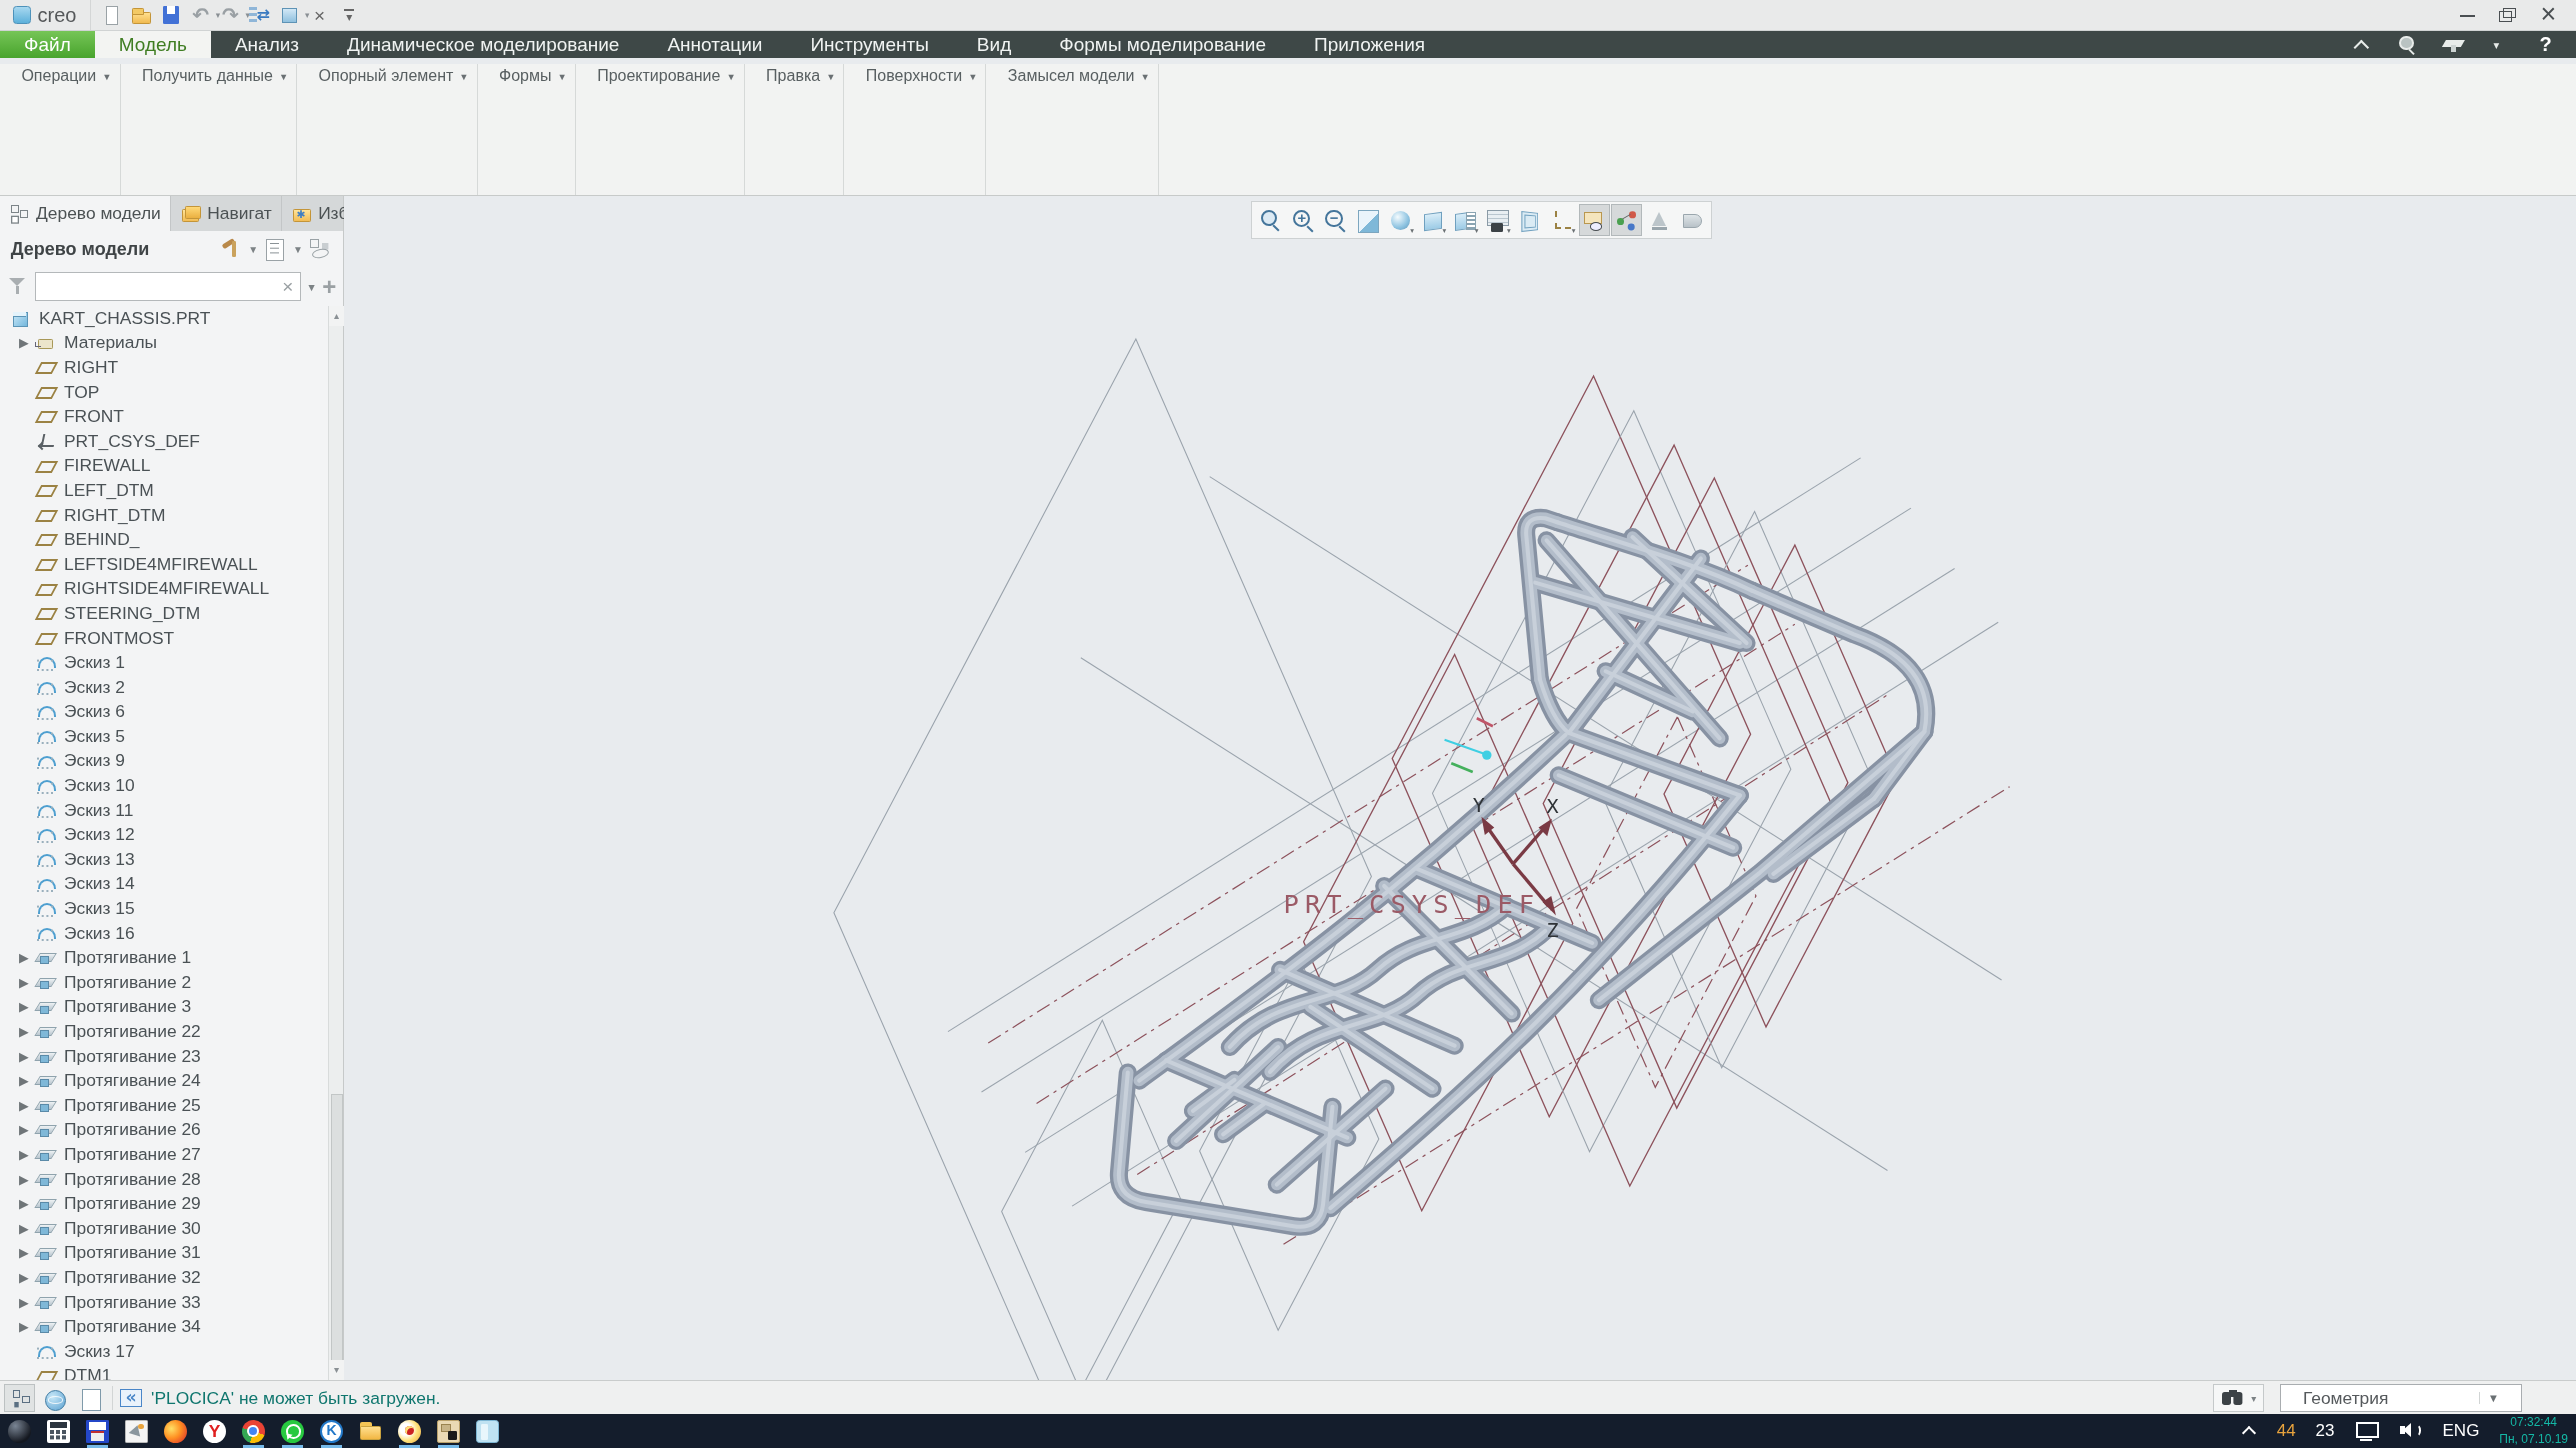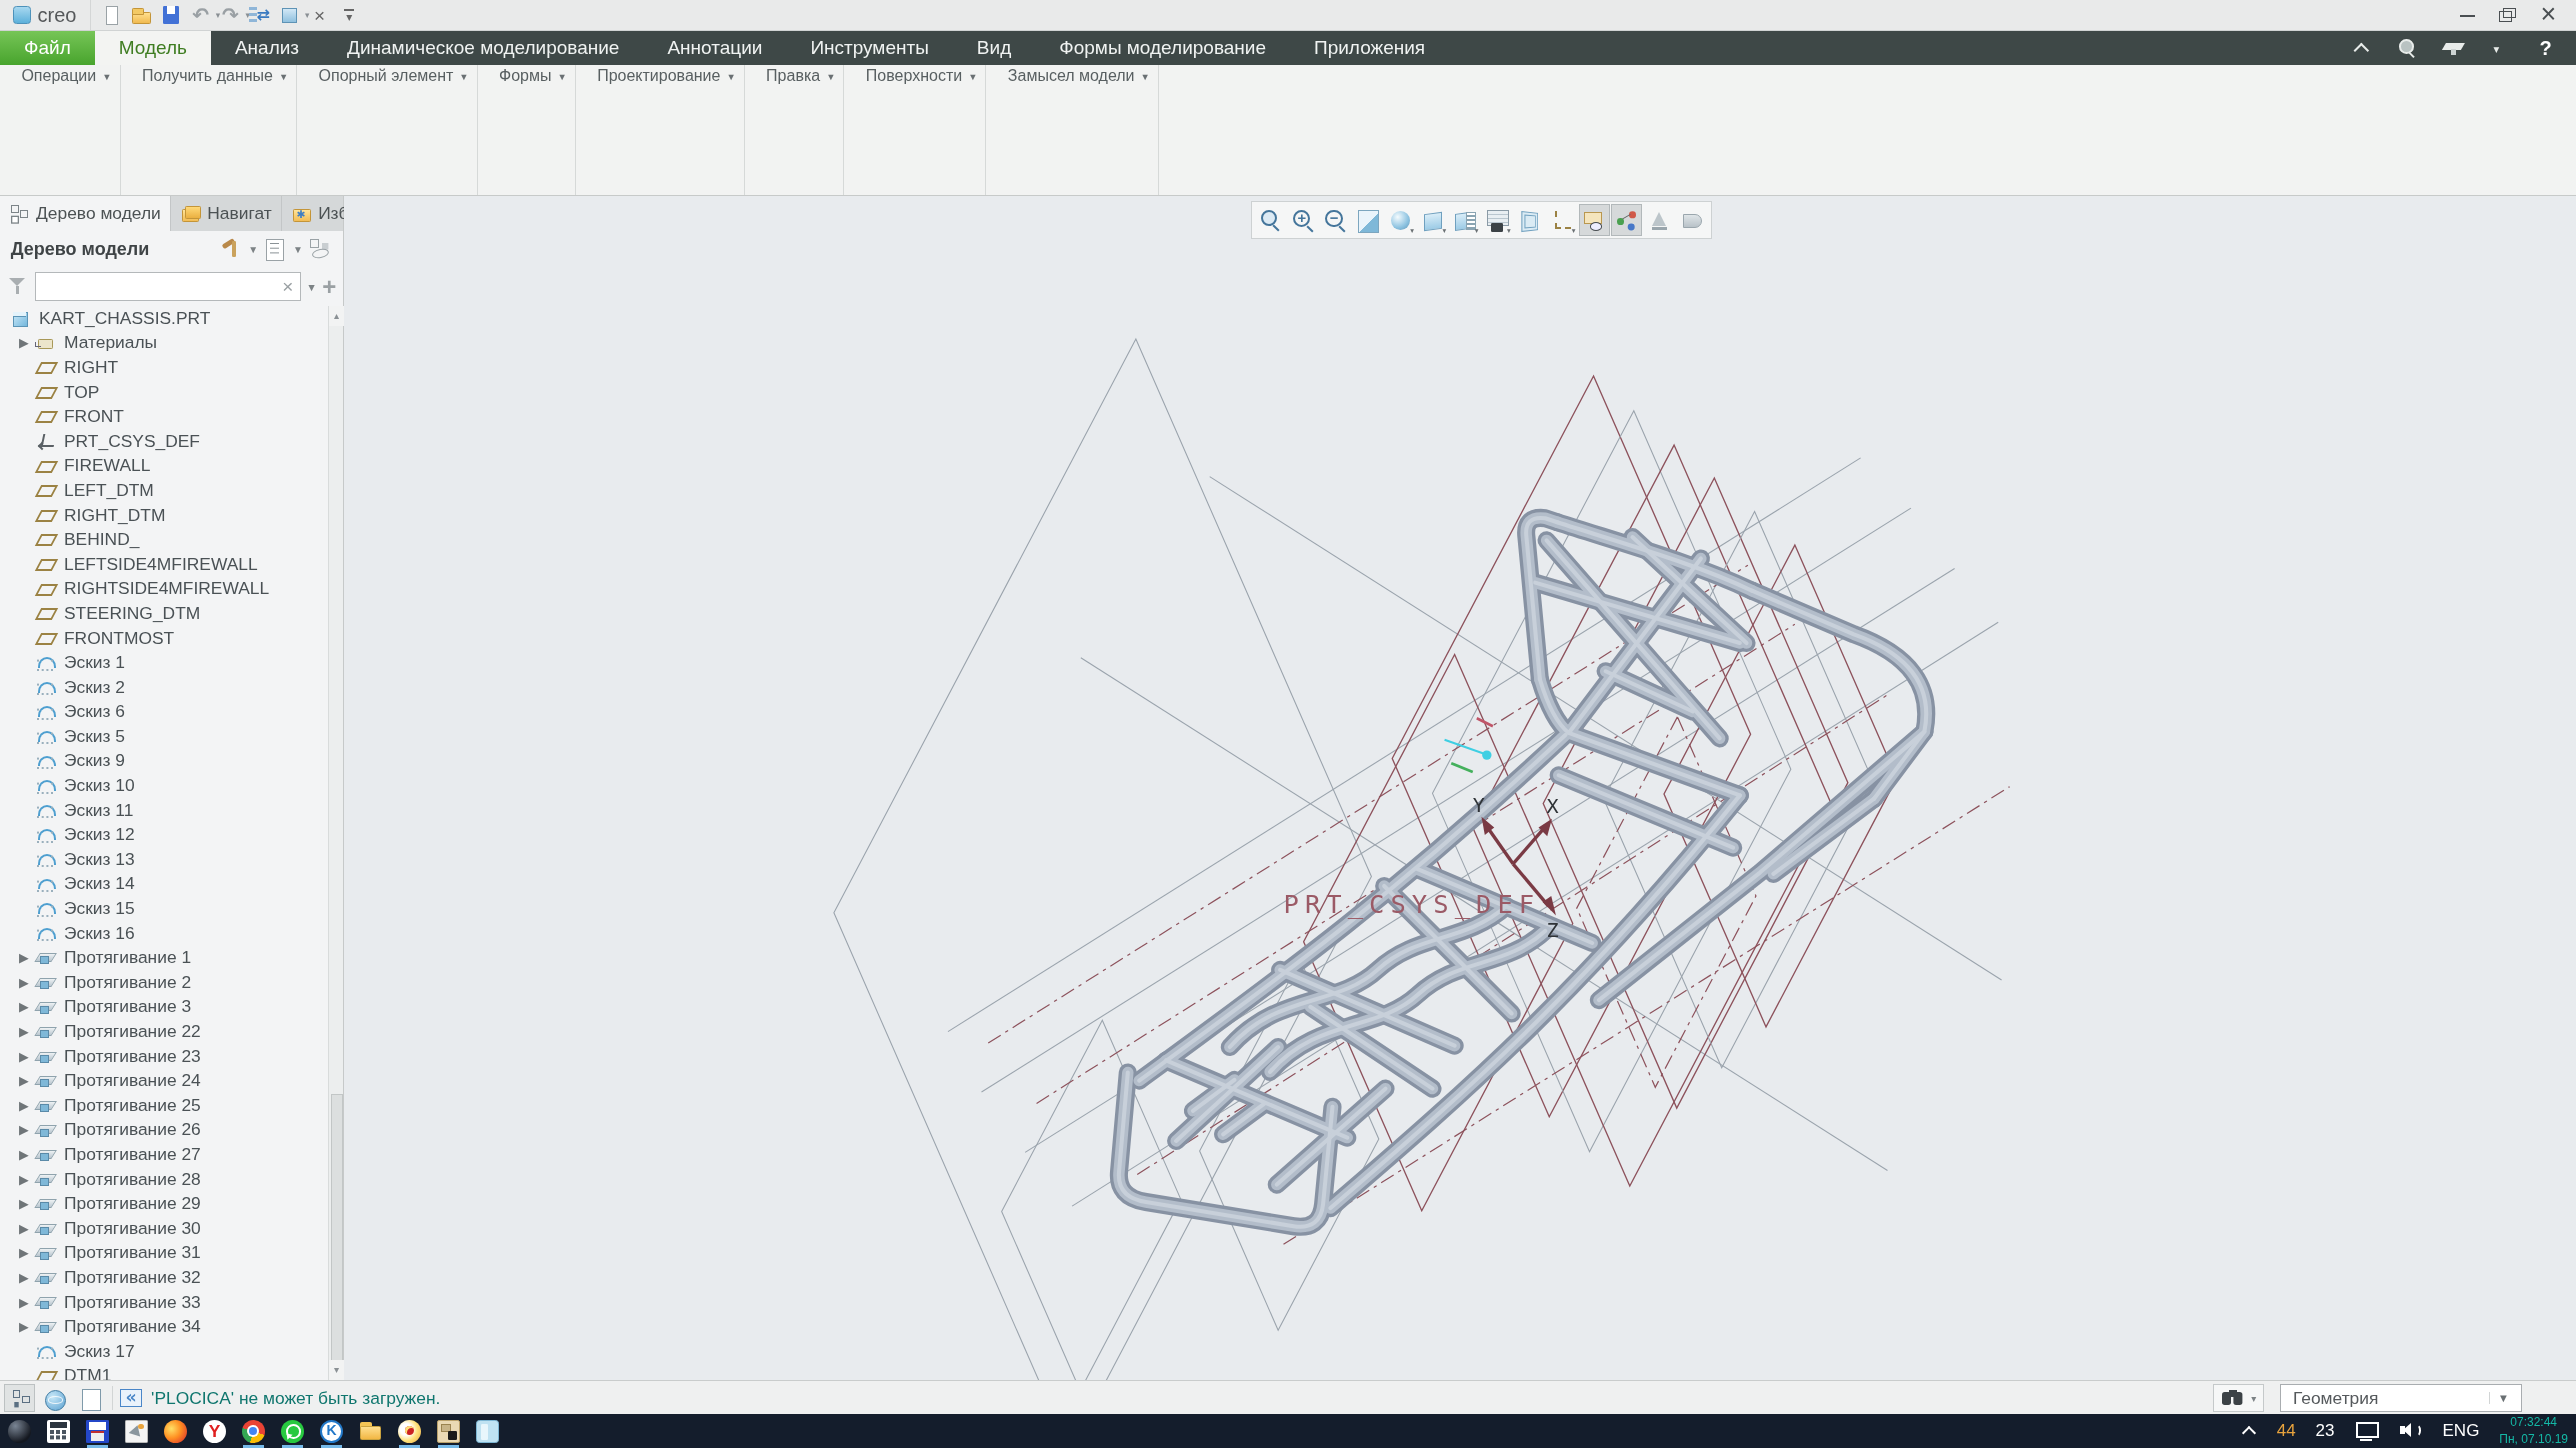--- a/index.html
+++ b/index.html
@@ -31,21 +31,21 @@
   .qi.customize::after{content:"\25BE";font-size:12px;color:#666;left:0;right:0;top:6.7px;text-align:center}
   .title-text{position:absolute;left:0;right:0;text-align:center;font-size:19px;color:#4d5254;pointer-events:none}
   .win-controls{margin-left:auto;display:flex;gap:9.4px;padding-right:12px;z-index:2}
   .wc{width:31px;height:24px;position:relative}
   .wc::before,.wc::after{content:"";position:absolute}
   .wc.min::before{left:8px;right:8px;top:12px;height:2px;background:#4a4f52}
   .wc.restore::before{left:6.7px;top:8px;width:10.7px;height:8.7px;border:1.3px solid #4a4f52;background:#e9eaea}
   .wc.restore::after{left:10.7px;top:4.7px;width:10.7px;height:8.7px;border:1.3px solid #4a4f52}
   .wc.close::before{content:"\00D7";font:300 27px/23px "Liberation Sans",sans-serif;color:#4a4f52;left:0;right:0;text-align:center}
   
-  .tabbar{position:absolute;left:0;top:31px;width:100%;height:34px;background:#3e4847;display:flex;z-index:29}
+  .tabbar{position:absolute;left:0;top:31px;width:100%;height:27px;background:#3e4847;display:flex;z-index:29}
   .tab{display:flex;align-items:center;padding:0 24px;font-size:19px;color:#f0f3f2;white-space:nowrap}
   .tab.file{background:linear-gradient(#76c557,#48a42d);color:#fff}
   .tab.active{background:#f3f4f2;color:#3f7d22}
   .tabbar-right{margin-left:auto;display:flex;align-items:center;gap:23px;padding-right:19px}
   .tri{width:23px;height:23px;position:relative}
   .tri::before,.tri::after{content:"";position:absolute}
   .tri.collapse-ribbon::before{left:6px;top:8.7px;width:8.7px;height:8.7px;border-left:2.7px solid #e8ecea;border-top:2.7px solid #e8ecea;transform:rotate(45deg)}
   .tri.command-search::before{left:3.4px;top:2.7px;width:10.7px;height:10.7px;border:2px solid #e8ecea;border-radius:50%;background:#b9c3c2}
   .tri.command-search::after{right:4px;bottom:3.4px;width:7.4px;border-top:2.7px solid #e8ecea;transform:rotate(45deg)}
   .tri.learning::before{left:2px;top:6.7px;width:19px;height:6.7px;background:#e8ecea;transform:skewX(-30deg)}
@@ -164,21 +164,21 @@
   .sb-sep{width:0.7px;height:24px;background:#d2d5d5;margin:0 6.7px}
   .msg-ic{width:24px;height:21.5px;position:relative;margin-right:8px;flex:none}
   .msg-ic::before{content:"";position:absolute;inset:1.3px;border:1.3px solid #4a86c8;background:#eaf2fb}
   .msg-ic::after{content:"\00AB";position:absolute;left:0;right:0;text-align:center;font:bold 17.4px/20px "DejaVu Sans",sans-serif;color:#4a86c8}
   .sb-message{font-size:17.4px;color:#0f766e}
   .sb-right{margin-left:auto;display:flex;align-items:center;gap:16px;padding-right:54px}
   .bino-box{display:flex;align-items:center;gap:6.7px;border:0.7px solid #c5c9ca;background:#f6f7f7;height:28px;padding:0 6.7px}
   .bino{width:24px;height:20px;position:relative}
   .bino::before{content:"";position:absolute;left:1.3px;top:4px;width:8.7px;height:13.4px;background:#3c4246;border-radius:2.7px;box-shadow:11.4px 0 0 #3c4246}
   .bino::after{content:"";position:absolute;left:8px;top:2px;width:8px;height:6.7px;background:#3c4246}
-  .combo{width:242px;height:28px;background:#fff;border:0.7px solid #a9adb0;display:flex;align-items:center;padding:0 12px;font-size:17.4px;color:#55595c}
+  .combo{width:242px;height:28px;background:#fff;border:0.7px solid #a9adb0;display:flex;align-items:center;padding:0 22px;font-size:17.4px;color:#55595c}
   .combo .cbar{margin-left:auto;color:#6a7073;font-size:11.4px;border-left:0.7px solid #d2d5d5;padding-left:8px}
   
   .taskbar{position:absolute;left:0;top:1414px;width:100%;height:34px;background:#141d2c;display:flex;align-items:center;z-index:40}
   .tapps{display:flex;height:100%}
   .tapp{width:39px;height:100%;display:flex;align-items:center;justify-content:center;position:relative}
   .tapp.running::after{content:"";position:absolute;left:8.7px;right:8.7px;bottom:0;height:2.7px;background:#76b9e8}
   .ai{width:23px;height:23px;position:relative}
   .ai::before,.ai::after{content:"";position:absolute}
   .ai.start{border-radius:50%;background:radial-gradient(circle at 7.4px 6px,#7a8594,#141820 72%)}
   .ai.calculator{background:#fff;border-radius:2px}

